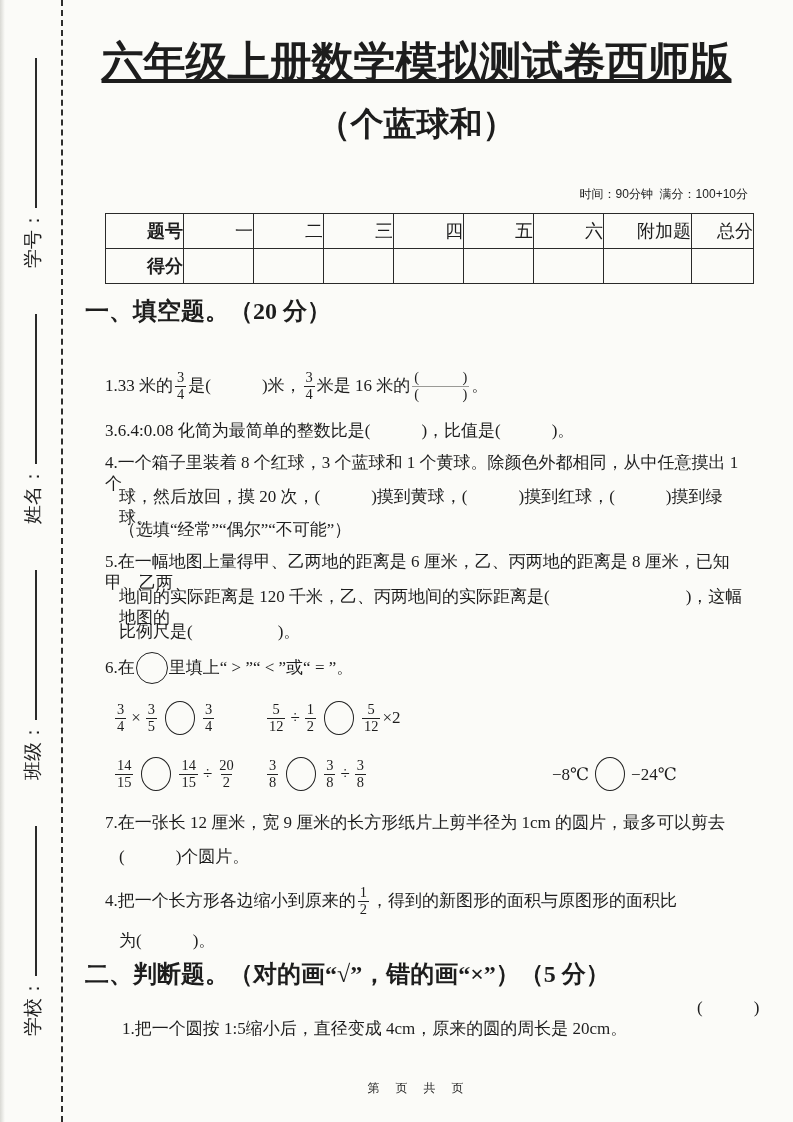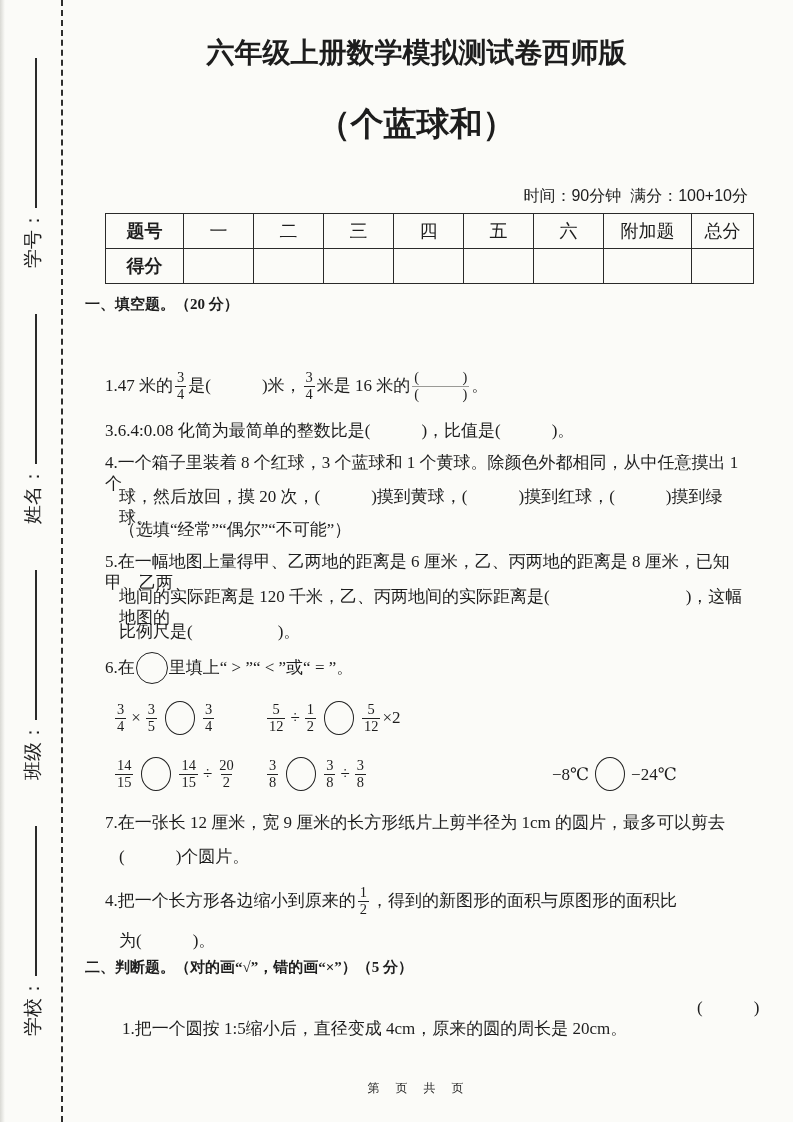--- a/index.html
+++ b/index.html
@@ -23,35 +23,35 @@
   }
   .sb-field { display:flex; align-items:center; white-space:nowrap; margin-right:46px; }
   .sb-field:first-child { margin-left:42px; }
   .sb-line { display:inline-block; width:150px; height:0;
     border-bottom:2px solid #2a2a2a; margin-left:3px; transform:translateY(3px); }
 
   .content { position:absolute; left:85px; top:0; width:663px; height:1122px; }
   .abs { position:absolute; white-space:pre-wrap; }
 
   .title { font-family:"Liberation Sans","DejaVu Sans",sans-serif;
-    font-weight:bold; font-size:28px; width:100%; text-align:center; top:34px; left:0; }
+    font-weight:bold; font-size:42px; width:100%; text-align:center; top:34px; left:0;text-decoration:underline; }
   .subtitle { font-family:"Liberation Sans","DejaVu Sans",sans-serif;
     font-weight:bold; font-size:33px; width:100%; text-align:center; top:102px; left:0; }
   .meta { font-family:"Liberation Sans","DejaVu Sans",sans-serif;
-    font-size:16px; width:100%; text-align:right; top:186px; left:0; }
+    font-size:12px; width:100%; text-align:right; top:186px; left:0; }
 
   table.score-table { position:absolute; top:213px; left:20px; width:638px;
     border-collapse:collapse; table-layout:fixed;
     font-size:18px; }
   table.score-table td, table.score-table th {
-    border:1.6px solid #2a2a2a; height:34px; text-align:center; padding:0;
+    border:1.6px solid #2a2a2a; height:34px; text-align:right; padding:0;
     font-weight:normal; }
   table.score-table .lblcol { font-weight:bold; }
 
-  .sec-heading { font-weight:bold; font-size:15px; left:0; }
+  .sec-heading { font-weight:bold; font-size:24px; left:0; }
   .qline { left:20px; line-height:1.25; }
   .qwrap { left:34px; line-height:1.25; }
 
   .frac { display:inline-flex; flex-direction:column; align-items:center;
     vertical-align:-0.5em; line-height:1.1; font-size:0.85em; margin:0 2px; }
   .frac .fd { border-top:1.3px solid #222; padding:0 2px; }
   .frac .fn { padding:0 2px; }
   .blankfrac .fd { border-top:1.3px solid #9a9a96; }
   .op { margin:0 3px; }
 
@@ -138,21 +138,21 @@
       <td></td>
       <td></td>
     </tr>
   </tbody>
     </table>
 
   <div class="abs sec-heading" style="top:295px">一、填空题。（20 分）</div>
 
 
   <div class="abs qline fracrow" style="top:360px; height:52px">
-    <span style="white-space:pre-wrap">1.47 米的</span>
+    <span style="white-space:pre-wrap">1.33 米的</span>
     <span class="frac">
       <span class="fn">3</span>
       <span class="fd">4</span>
     </span>
     <span style="white-space:pre-wrap">是(　　　)米，</span>
     <span class="frac">
       <span class="fn">3</span>
       <span class="fd">4</span>
     </span>
     <span style="white-space:pre-wrap">米是 16 米的</span>

